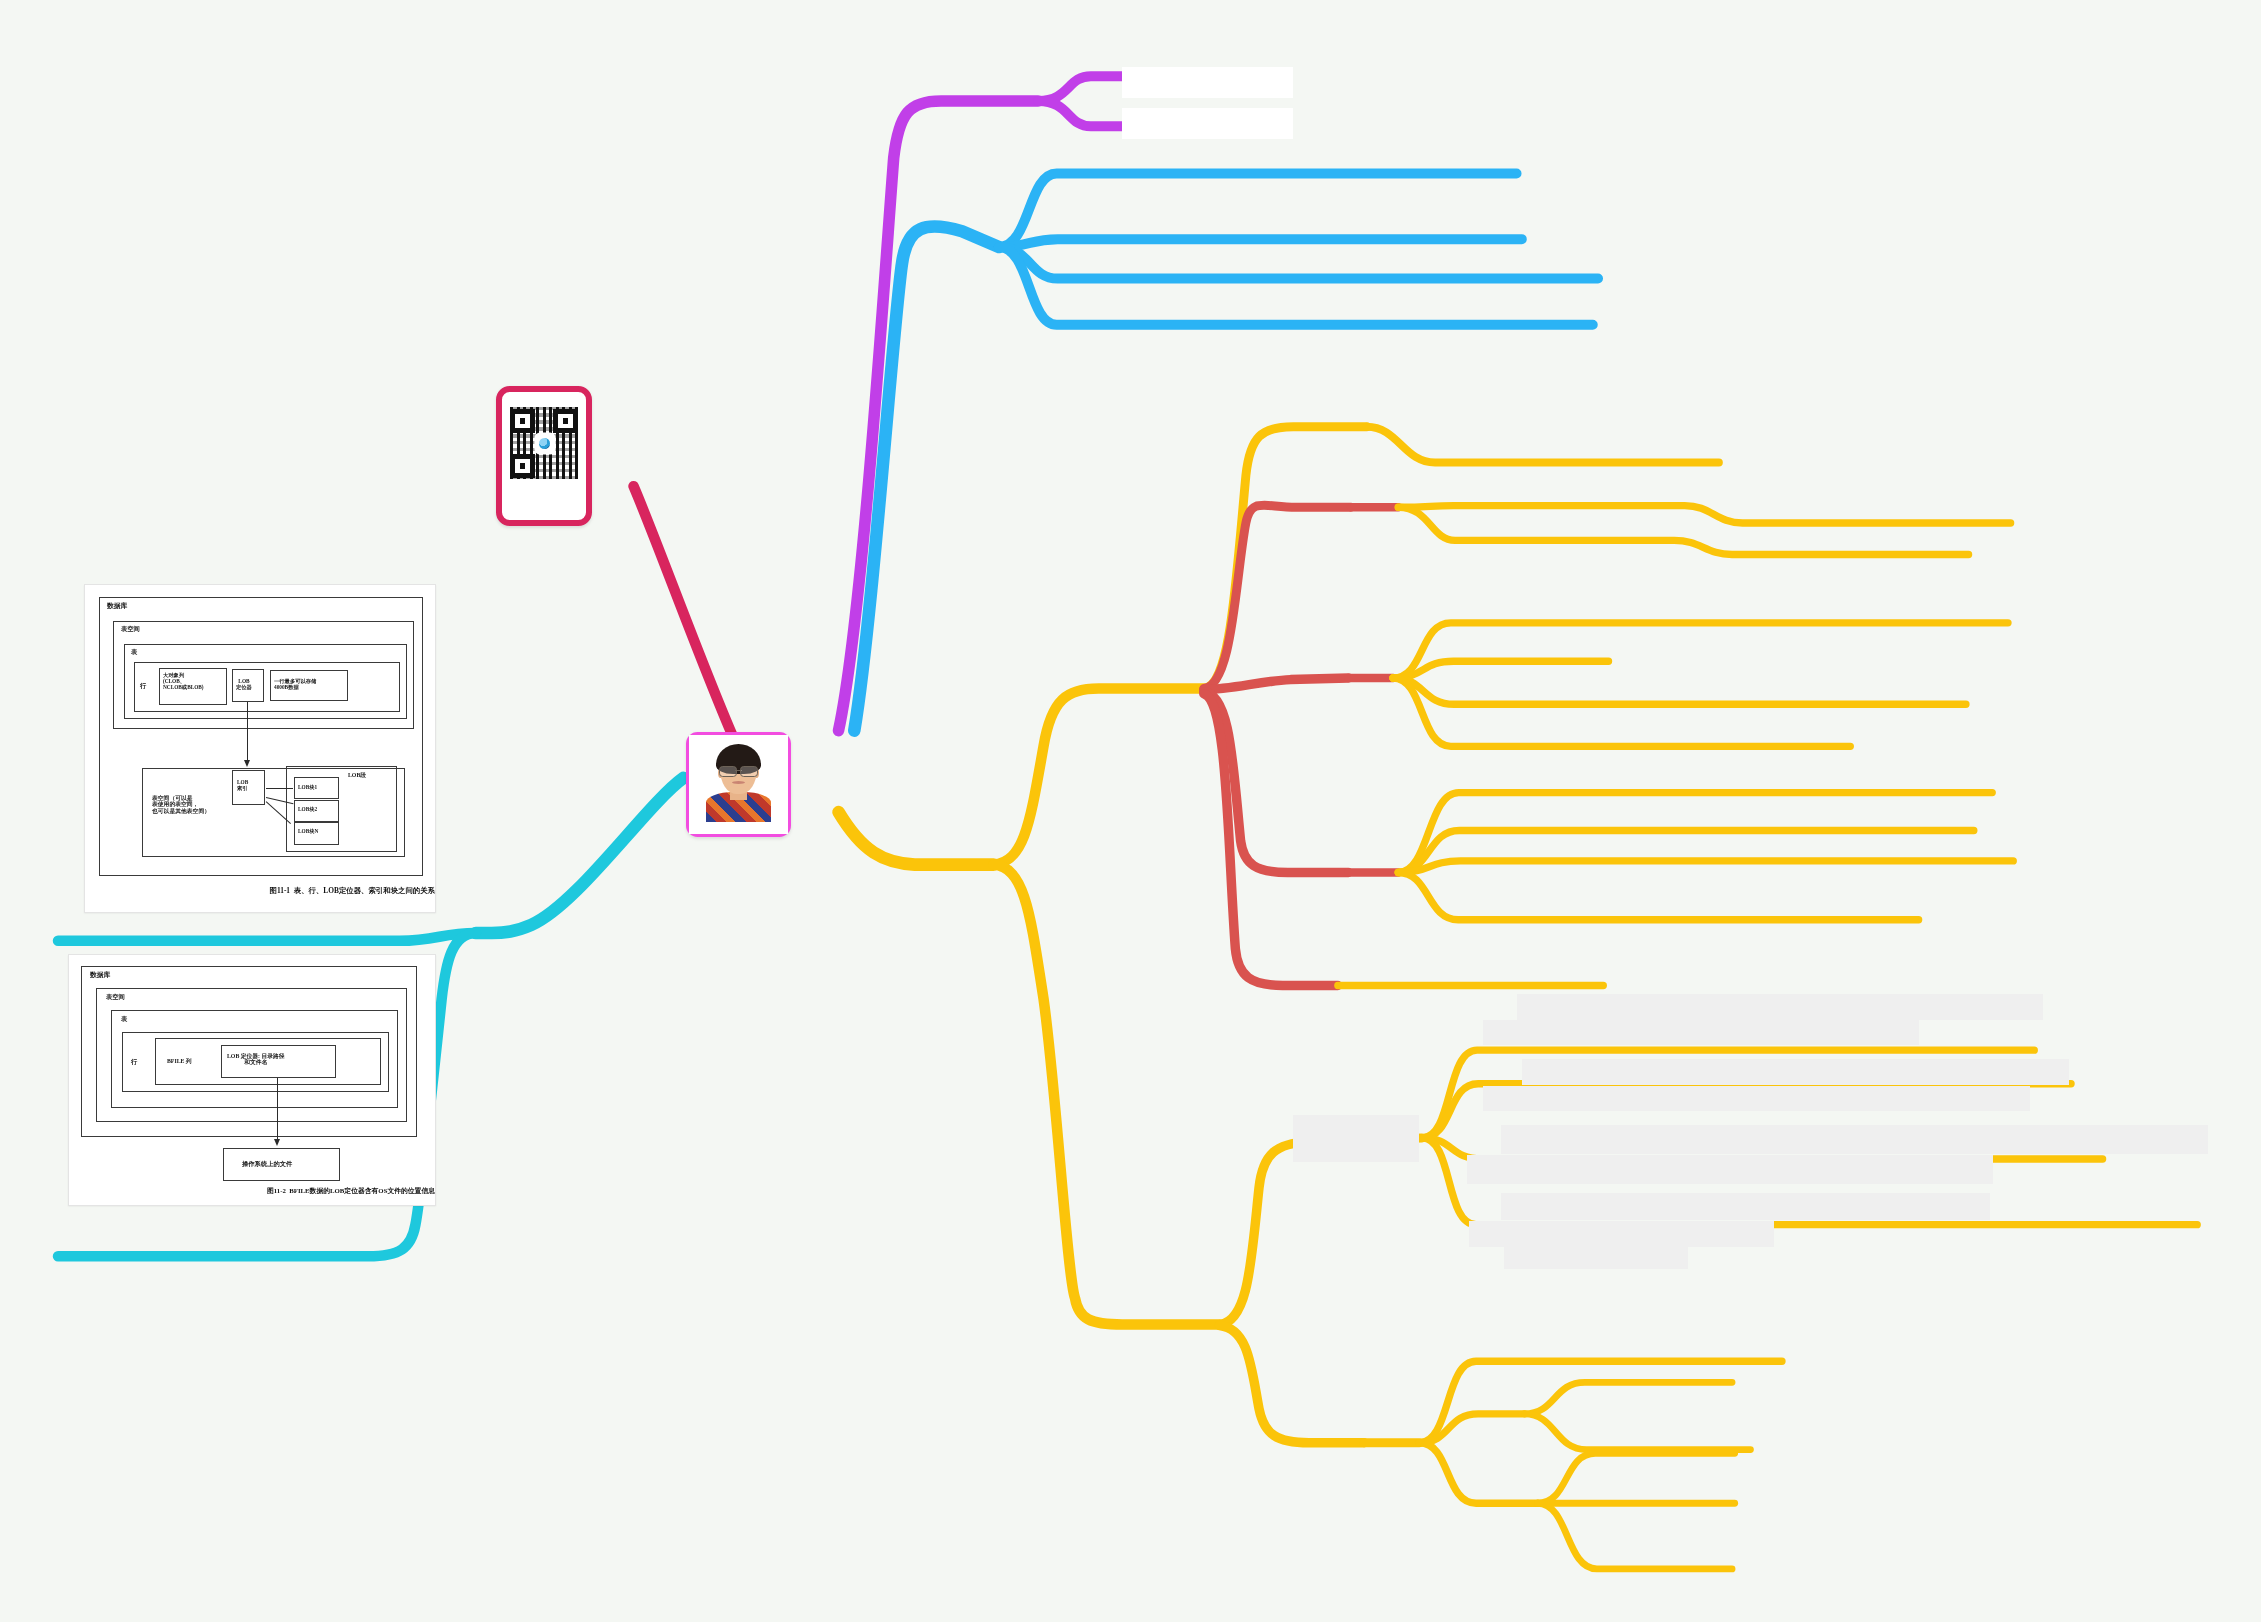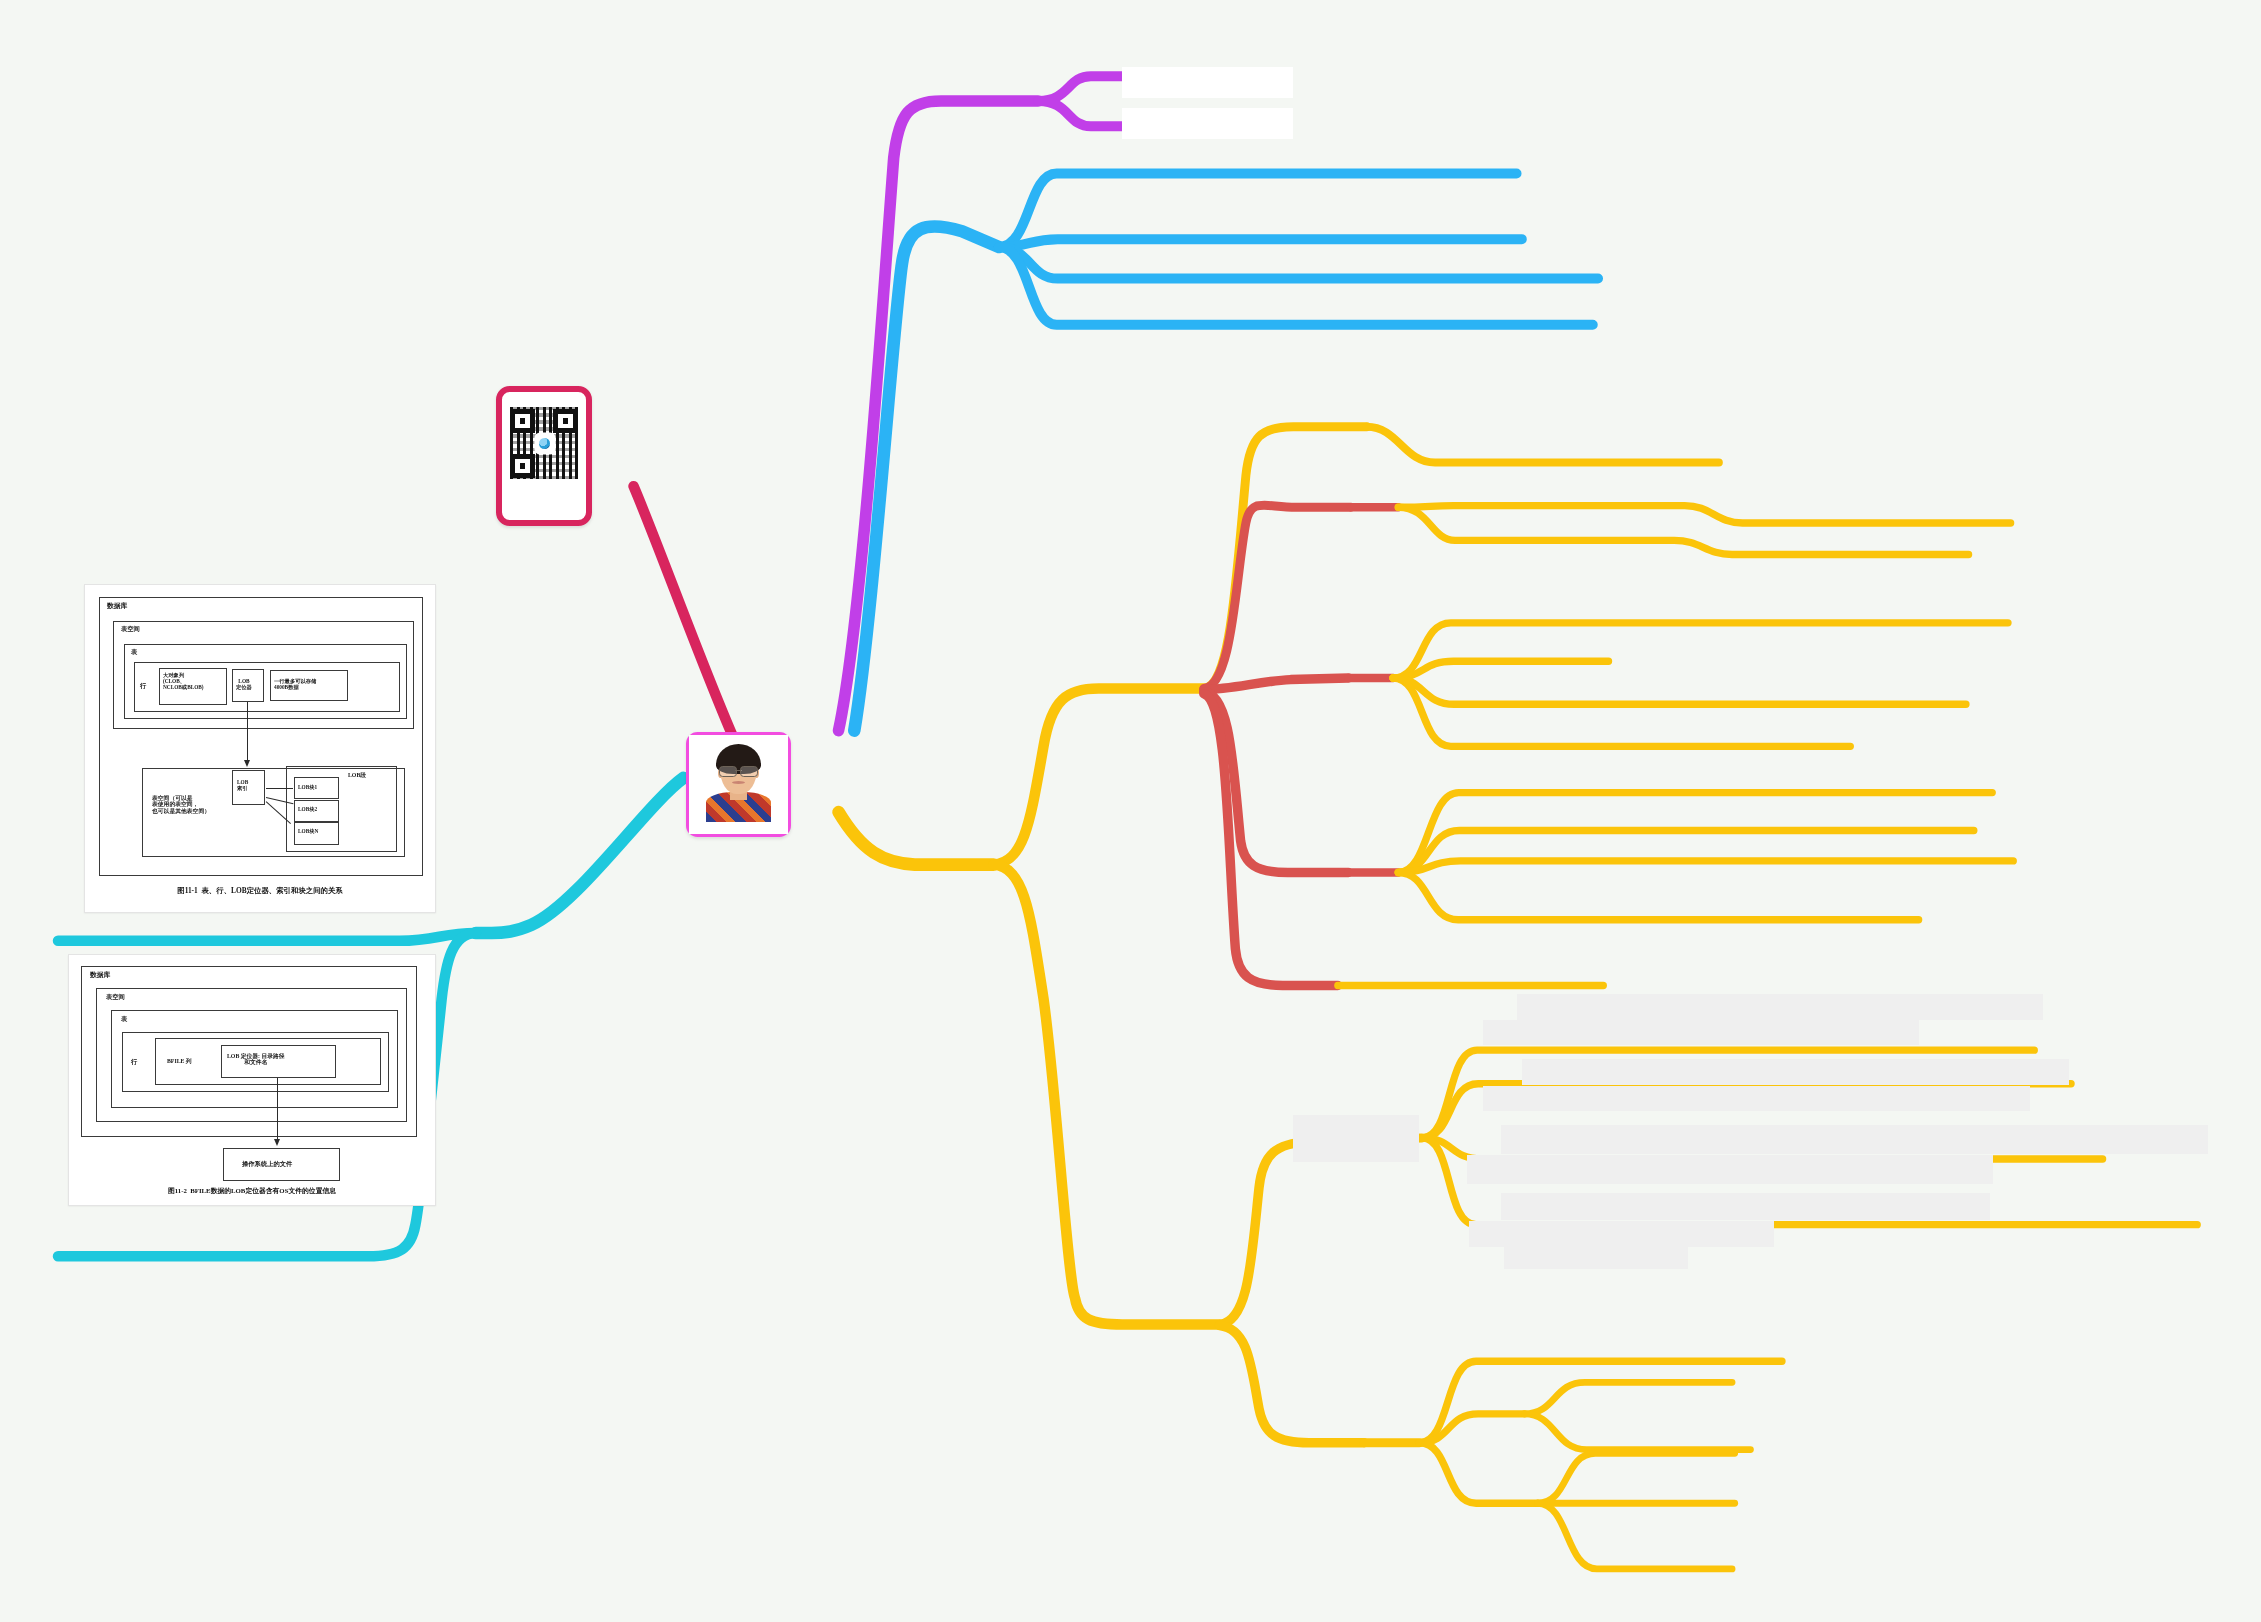--- a/index.html
+++ b/index.html
@@ -80,21 +80,21 @@
     background:#c98472;border-radius:50%;}
 
   
   .fig{position:absolute;background:#fff;}
   .fig .bx{position:absolute;border:1.1px solid #3a3a3a;box-sizing:border-box;}
   .fig .bx.thin{border-width:0.8px;}
   .fig .tx{position:absolute;color:#151515;line-height:1.12;font-weight:700;
     font-family:"Liberation Serif","DejaVu Serif",serif;white-space:pre;}
   .fig .arrow{position:absolute;background:#2b2b2b;}
   .fig .ahead{position:absolute;width:0;height:0;}
-  .cap{position:absolute;left:0;right:0;text-align:center;color:#111;
+  .cap{position:absolute;left:0;right:0;text-align:right;color:#111;
     font-weight:700;font-family:"Liberation Serif","DejaVu Serif",serif;white-space:pre;}
 </style>
 </head>
 <body>
 
 <div id="canvas">
 
   <svg id="wires" viewBox="0 0 4301 3086">
     <g fill="none" stroke-linecap="round" stroke-linejoin="round">
 

